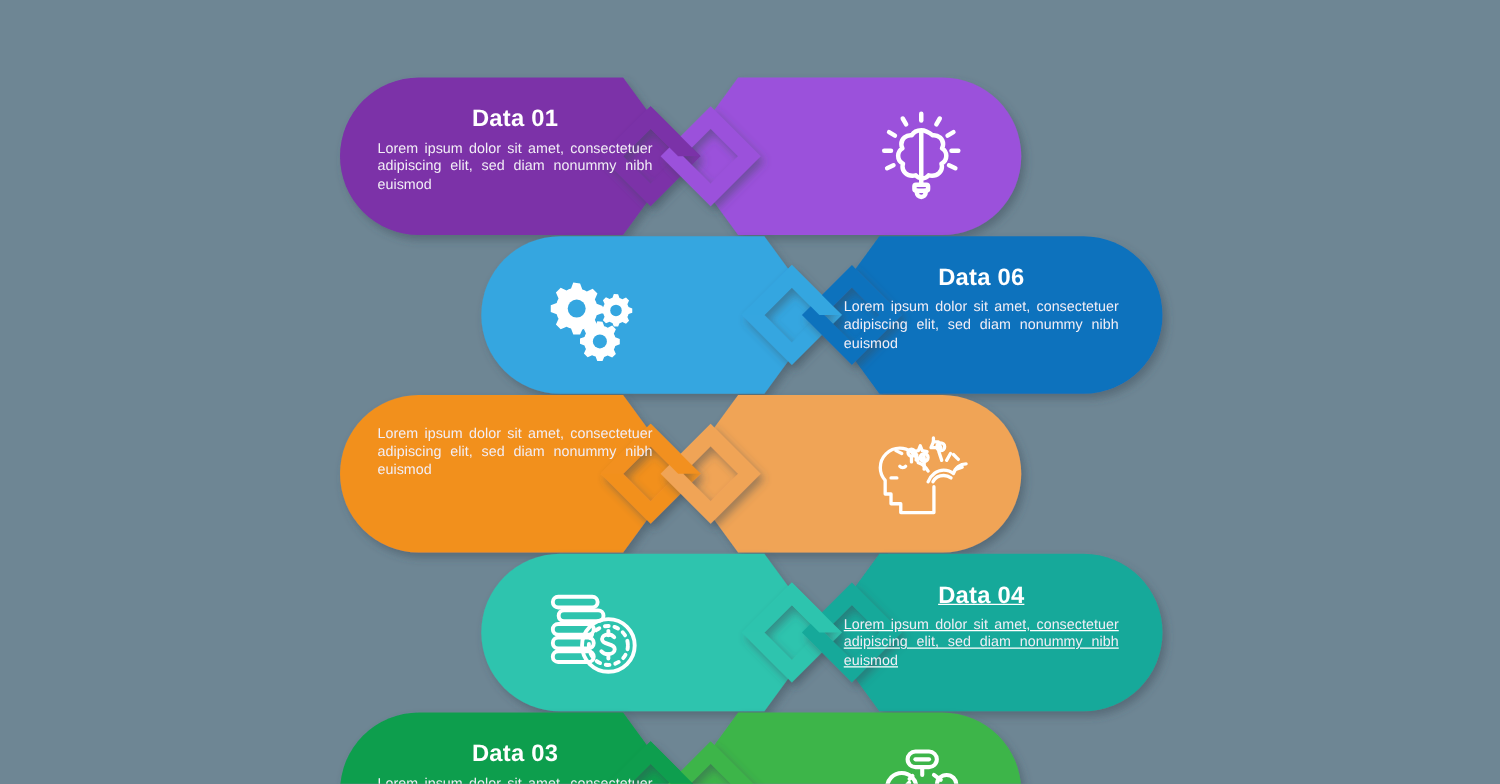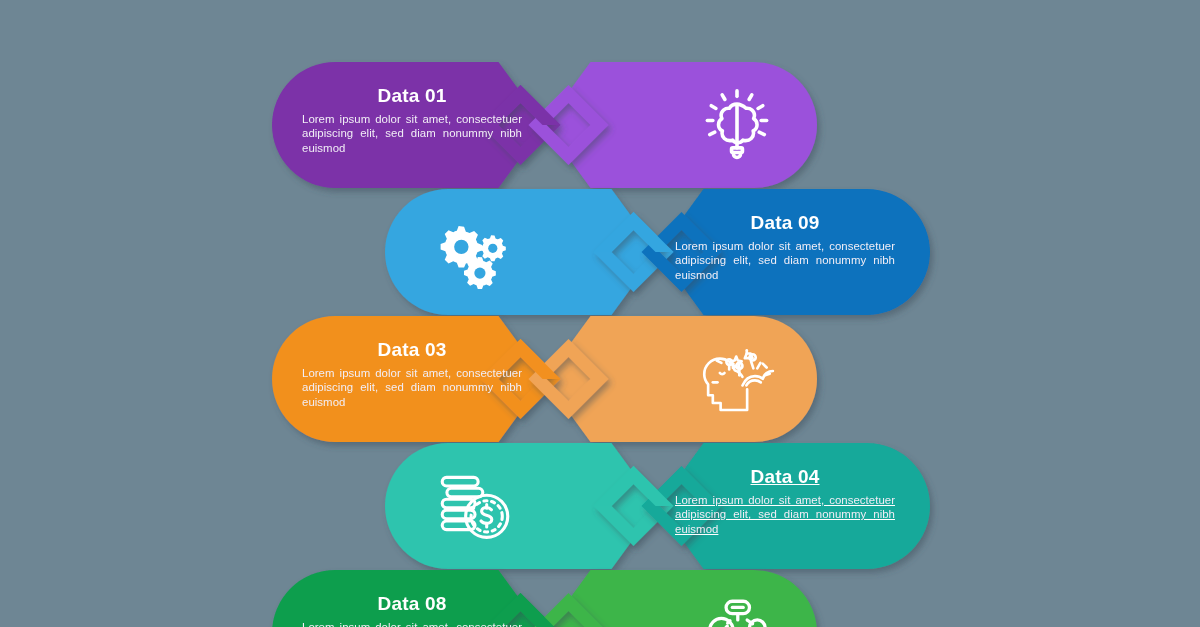--- a/index.html
+++ b/index.html
@@ -155,21 +155,21 @@
       <g filter="url(#shr1)">
         <rect x="0" y="0" width="545" height="126" fill="#0b72bd" mask="url(#ringBr1)"></rect>
       </g>
 
       <g mask="url(#halfTopr1)">
         <rect x="0" y="0" width="545" height="126" fill="#34a6e0" mask="url(#ringAr1)"></rect>
       </g>
     </g>
   </svg>
       <div class="txtblock" style="left: 290px; top: 24px;">
-        <div class="ttl">Data 09</div>
+        <div class="ttl">Data 06</div>
         <div class="desc">Lorem ipsum dolor sit amet, consectetuer adipiscing elit, sed diam nonummy nibh euismod</div>
       </div>
       <div class="iconwrap" style="left: 45px; top: 25px;">
     <svg viewBox="0 0 100 100" fill="#fff" stroke="none">
       <path d="M36 16.5l2.3 6.1a18 18 0 0 1 4.6 1.9l6-2.7 4.9 4.9-2.7 6a18 18 0 0 1 1.9 4.6l6.1 2.3v7l-6.1 2.3a18 18 0 0 1-1.9 4.6l2.7 6-4.9 4.9-6-2.7a18 18 0 0 1-4.6 1.9L36 68.7h-7l-2.3-6.1a18 18 0 0 1-4.6-1.9l-6 2.7-4.9-4.9 2.7-6a18 18 0 0 1-1.9-4.6L5.9 45.6v-7l6.1-2.3a18 18 0 0 1 1.9-4.6l-2.7-6 4.9-4.9 6 2.7a18 18 0 0 1 4.6-1.9l2.3-6.1z"></path>
       <circle cx="32.5" cy="42.1" r="9.2" fill="#34a6e0"></circle>
       <path d="M75 27.5l1.4 3.8a11.5 11.5 0 0 1 2.9 1.2l3.8-1.7 3.1 3.1-1.7 3.8a11.5 11.5 0 0 1 1.2 2.9l3.8 1.4v4.4l-3.8 1.4a11.5 11.5 0 0 1-1.2 2.9l1.7 3.8-3.1 3.1-3.8-1.7a11.5 11.5 0 0 1-2.9 1.2L75 60.6h-4.4l-1.4-3.8a11.5 11.5 0 0 1-2.9-1.2l-3.8 1.7-3.1-3.1 1.7-3.8a11.5 11.5 0 0 1-1.2-2.9l-3.8-1.4v-4.4l3.8-1.4a11.5 11.5 0 0 1 1.2-2.9l-1.7-3.8 3.1-3.1 3.8 1.7a11.5 11.5 0 0 1 2.9-1.2l1.4-3.8z"></path>
       <circle cx="72.8" cy="44" r="5.9" fill="#34a6e0"></circle>
       <path d="M59 55.6l1.7 4.6a14 14 0 0 1 3.6 1.5l4.6-2.1 3.8 3.8-2.1 4.6a14 14 0 0 1 1.5 3.6l4.6 1.7v5.4l-4.6 1.7a14 14 0 0 1-1.5 3.6l2.1 4.6-3.8 3.8-4.6-2.1a14 14 0 0 1-3.6 1.5L59 96h-5.4l-1.7-4.6a14 14 0 0 1-3.6-1.5l-4.6 2.1-3.8-3.8 2.1-4.6a14 14 0 0 1-1.5-3.6l-4.6-1.7v-5.4l4.6-1.7a14 14 0 0 1 1.5-3.6l-2.1-4.6 3.8-3.8 4.6 2.1a14 14 0 0 1 3.6-1.5l1.7-4.6z"></path>
       <circle cx="56.3" cy="75.8" r="7.2" fill="#34a6e0"></circle>
@@ -217,21 +217,20 @@
       <g filter="url(#shr2)">
         <rect x="0" y="0" width="545" height="126" fill="#f0a457" mask="url(#ringBr2)"></rect>
       </g>
 
       <g mask="url(#halfTopr2)">
         <rect x="0" y="0" width="545" height="126" fill="#f2901f" mask="url(#ringAr2)"></rect>
       </g>
     </g>
   </svg>
       <div class="txtblock" style="left: 30px; top: 24px;">
-        <div class="ttl">Data 03</div>
         <div class="desc">Lorem ipsum dolor sit amet, consectetuer adipiscing elit, sed diam nonummy nibh euismod</div>
       </div>
       <div class="iconwrap" style="left: 420px; top: 25px;">
     <svg viewBox="0 0 100 100" fill="none" stroke="#fff" stroke-width="3.4" stroke-linecap="round" stroke-linejoin="round">
       <path d="M57 46c-2-4-6-7-10-8.5 -2-9-10-15-19-15 -11 0-20 9-20 20 0 5 2 9.5 5 13v14h6v10h10v9h34V62"></path>
       <path d="M28 41c1.5 2 4.5 2 6 0"></path>
       <path d="M19 53h6"></path>
       <path d="M57 57c3-7 9-12 16-12 4 0 7.5 1.3 10 3.5 1.5-6 7-10 13-10"></path>
       <path d="M62 57c2-4 6-6.5 11-6.5 3 0 5.5 1 7.5 2.5"></path>
       <circle cx="53" cy="32" r="4"></circle>
@@ -357,21 +356,21 @@
       <g filter="url(#shr4)">
         <rect x="0" y="0" width="545" height="126" fill="#3db54a" mask="url(#ringBr4)"></rect>
       </g>
 
       <g mask="url(#halfTopr4)">
         <rect x="0" y="0" width="545" height="126" fill="#0e9e4e" mask="url(#ringAr4)"></rect>
       </g>
     </g>
   </svg>
       <div class="txtblock" style="left: 30px; top: 24px;">
-        <div class="ttl">Data 08</div>
+        <div class="ttl">Data 03</div>
         <div class="desc">Lorem ipsum dolor sit amet, consectetuer adipiscing elit, sed diam nonummy nibh euismod</div>
       </div>
       <div class="iconwrap" style="left: 420px; top: 25px;">
     <svg viewBox="0 0 100 100" fill="none" stroke="#fff" stroke-width="4.2" stroke-linecap="round" stroke-linejoin="round">
       <rect x="36" y="8" width="30" height="16" rx="8"></rect>
       <path d="M44 16h14"></path>
       <circle cx="30" cy="45" r="15"></circle>
       <path d="M23.5 45l5 5 9-10"></path>
       <circle cx="76" cy="42" r="10"></circle>
       <circle cx="52" cy="72" r="12"></circle>

